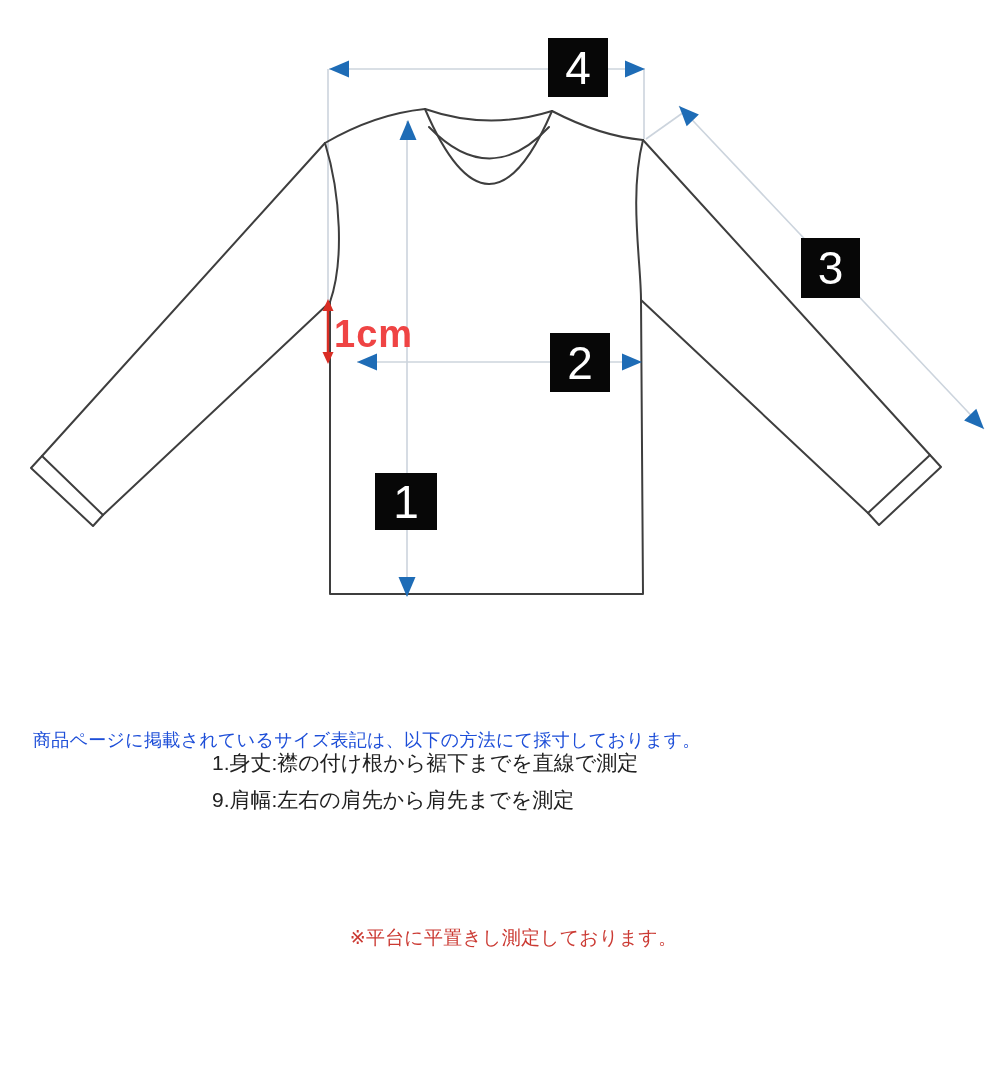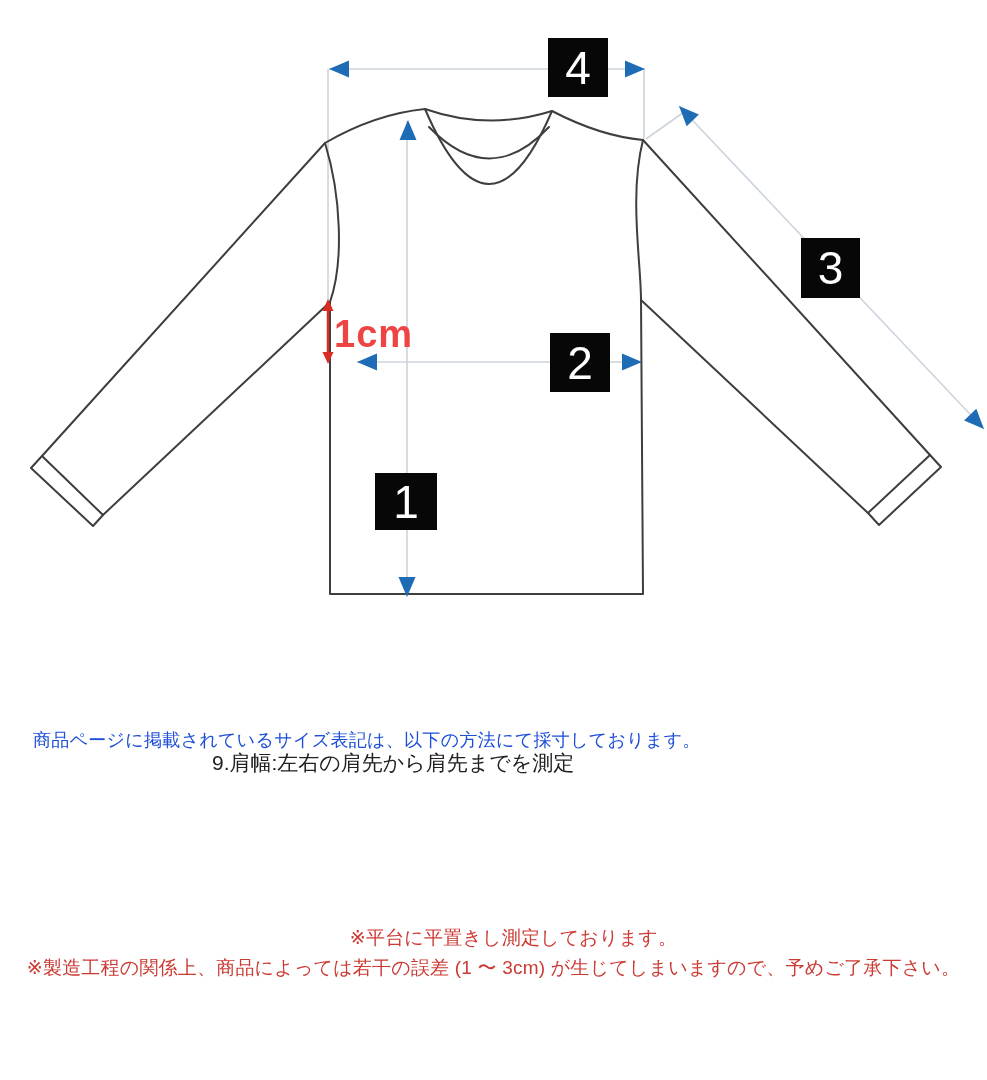--- a/index.html
+++ b/index.html
@@ -87,19 +87,19 @@
   <div class="mbox" style="left:548px;top:38px;width:60px;height:59px;">4</div>
   <div class="mbox" style="left:801px;top:238px;width:59px;height:60px;">3</div>
   <div class="mbox" style="left:550px;top:333px;width:60px;height:59px;">2</div>
   <div class="mbox" style="left:375px;top:473px;width:62px;height:57px;">1</div>
 
   <div class="cm-label">1cm</div>
 
   <div class="heading">商品ページに掲載されているサイズ表記は、以下の方法にて採寸しております。</div>
 
   <div class="measure-list">
+    <div>1.身丈:襟の付け根から裾下までを直線で測定</div>
     <div>9.肩幅:左右の肩先から肩先までを測定</div>
   </div>
 
   <div class="note note-1">※平台に平置きし測定しております。</div>
-  <div class="note note-2">※製造工程の関係上、商品によっては若干の誤差 (1 〜 3cm) が生じてしまいますので、予めご了承下さい。</div>
 
 </div>
 
 </body></html>

